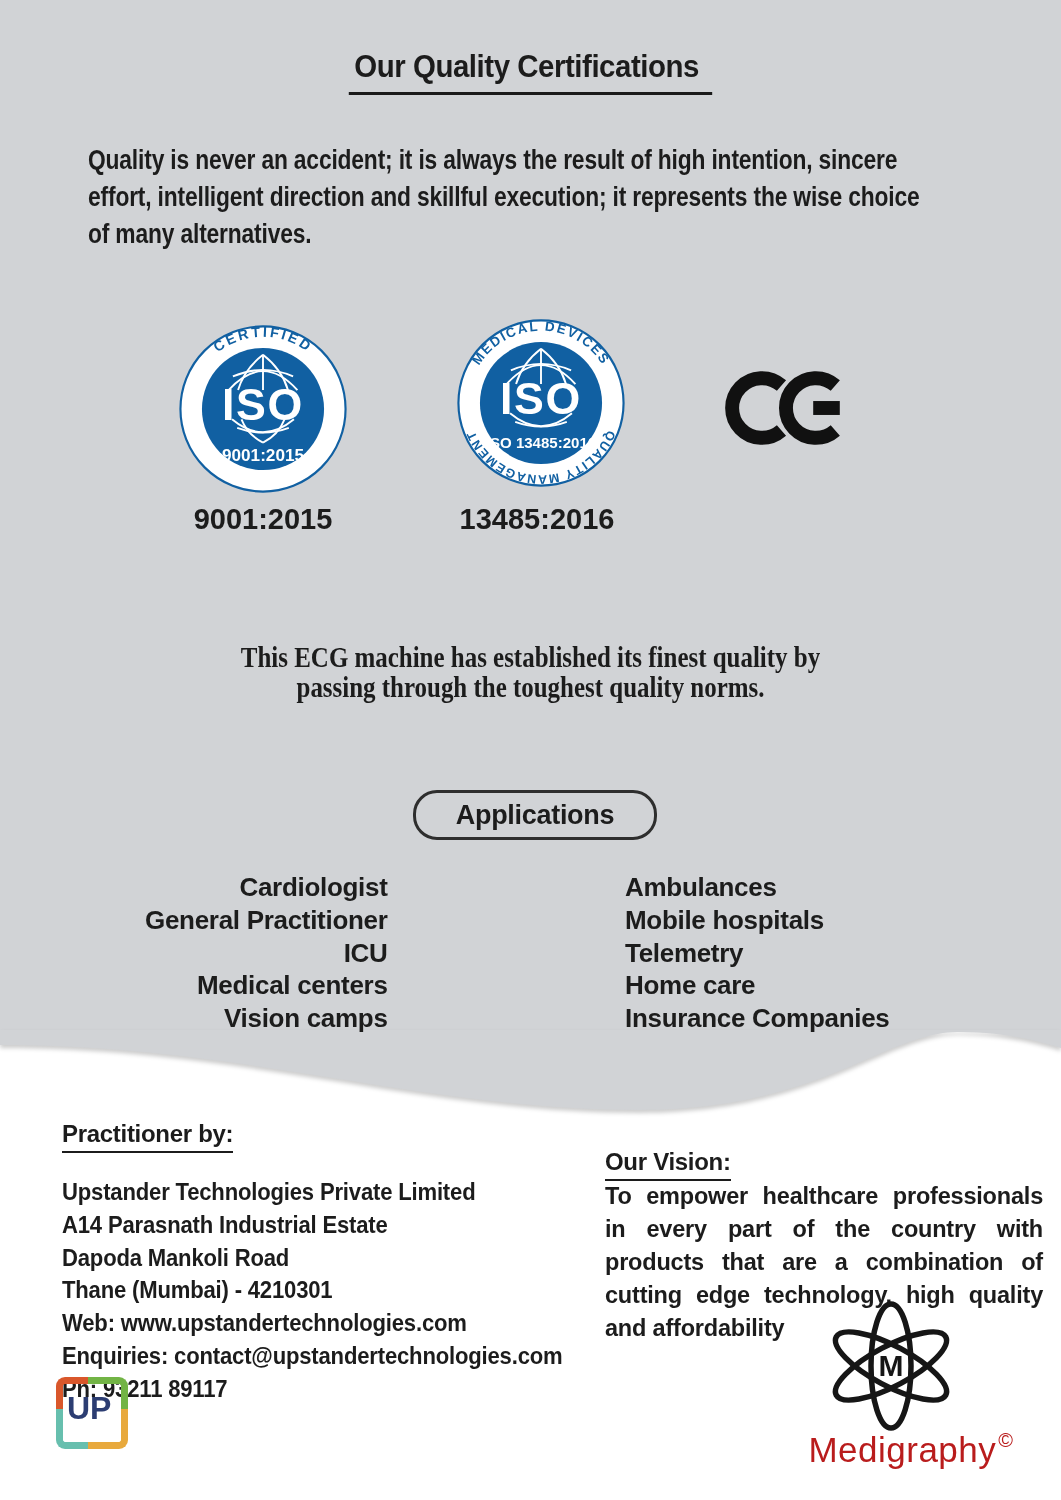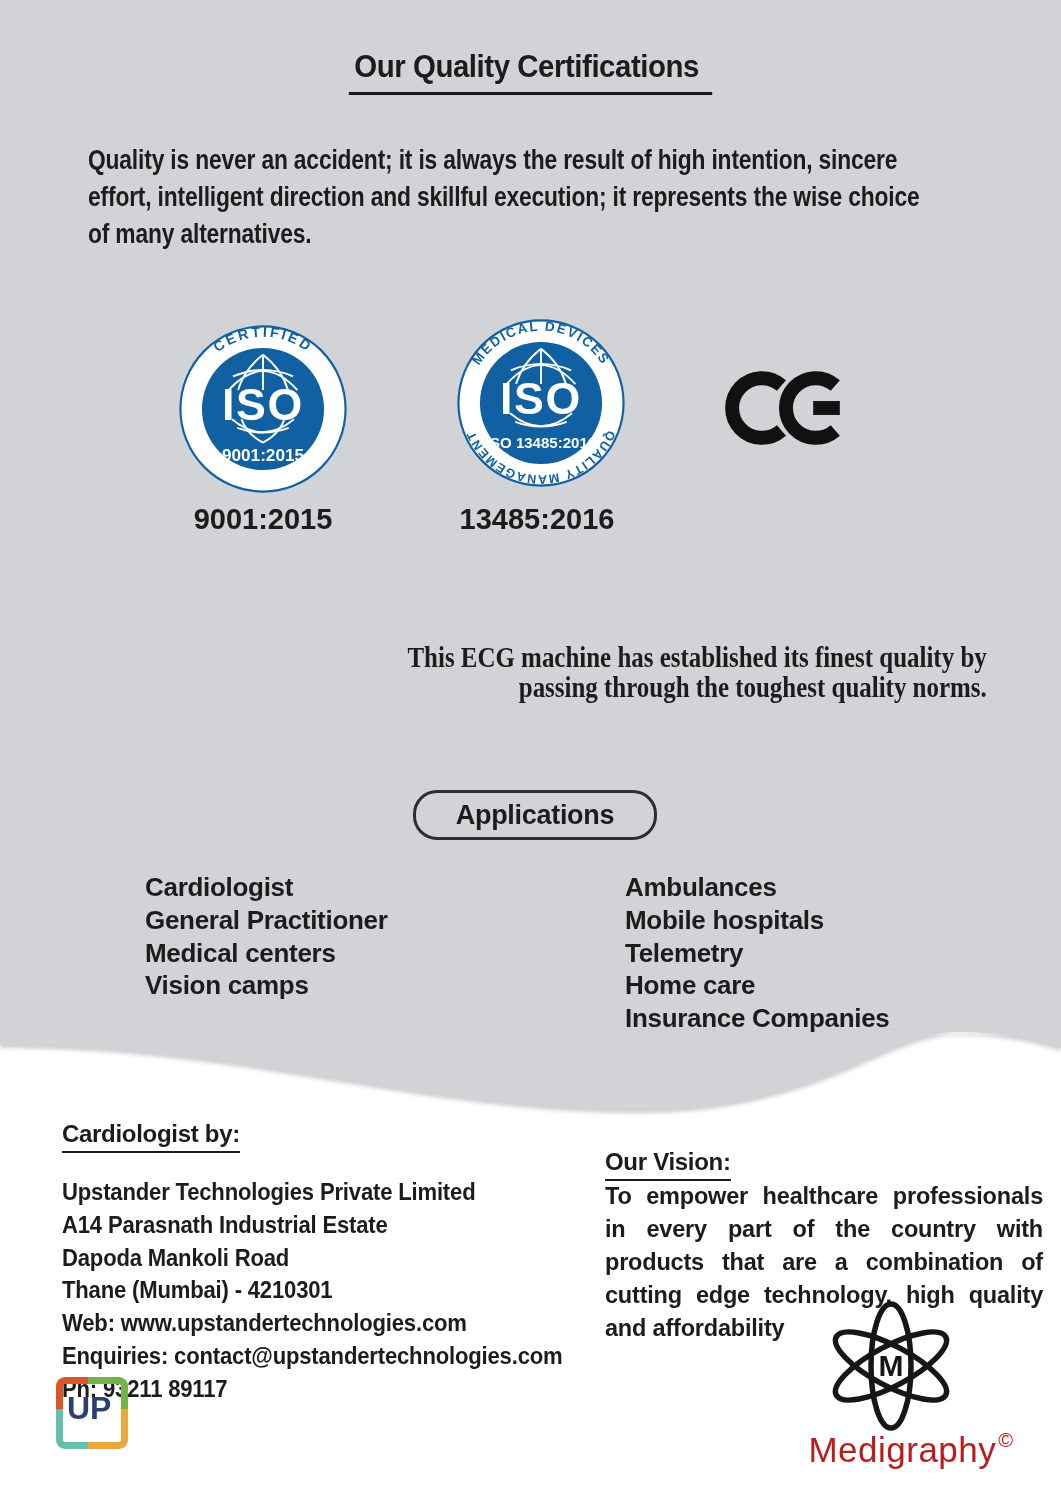--- a/index.html
+++ b/index.html
@@ -32,33 +32,33 @@
 
   
   .badge1{left:177px;top:323px;width:172px;height:172px;overflow:visible;}
   .badge2{left:455px;top:317px;width:172px;height:172px;overflow:visible;}
   .badge-caption{font-size:29px;font-weight:bold;text-align:center;letter-spacing:0;}
   .cap1{left:163px;top:503px;width:200px;}
   .cap2{left:437px;top:503px;width:200px;}
   .ce{left:722px;top:348px;width:152px;height:120px;}
 
   
-  .statement{left:0;top:642px;width:1061px;text-align:right;
+  .statement{left:0;top:642px;width:1061px;text-align:center;
     font-family:"Liberation Serif", serif;font-weight:bold;font-size:29px;line-height:30px;}
   .statement div{transform:scaleX(0.86);transform-origin:50% 50%;white-space:nowrap;}
 
   
   .app-pill{
     left:413px;top:790px;width:238px;height:44px;
     border:3.5px solid #2e2e2e;border-radius:24px;background:transparent;
     display:flex;align-items:center;justify-content:center;
     font-size:27px;font-weight:bold;letter-spacing:-0.3px;
   }
   .col{font-size:26px;font-weight:bold;line-height:32.8px;letter-spacing:-0.3px;}
-  .col-left{left:145px;top:871px;}
+  .col-left{left:145px;top:871px;text-align:right;}
   .col-right{left:625px;top:871px;}
 
   
   .sec-heading{
     font-size:24px;font-weight:bold;letter-spacing:-0.3px;
     border-bottom:2.5px solid #1c1c1c;display:inline-block;padding-bottom:3px;
   }
   .mfg-head{left:62px;top:1120px;}
   .vision-head{left:605px;top:1126px;margin-top:22px;}
   .address{left:62px;top:1176px;transform:scaleX(0.92);transform-origin:0 0;}
@@ -172,33 +172,34 @@
 <div class="abs statement">
   <div>This ECG machine has established its finest quality by</div>
   <div>passing through the toughest quality norms.</div>
 </div>
 
 <div class="abs app-pill">Applications</div>
 
 <div class="abs col col-left">
   <div>Cardiologist</div>
   <div>General Practitioner</div>
+  <div>ICU</div>
   <div>Medical centers</div>
   <div>Vision camps</div>
 </div>
 <div class="abs col col-right">
   <div>Ambulances</div>
   <div>Mobile hospitals</div>
   <div>Telemetry</div>
   <div>Home care</div>
   <div>Insurance Companies</div>
 </div>
 
 <div class="abs mfg-head">
-  <span class="sec-heading">Cardiologist by:</span>
+  <span class="sec-heading">Practitioner by:</span>
 </div>
 <div class="abs address">
   <div>Upstander Technologies Private Limited</div>
   <div>A14 Parasnath Industrial Estate</div>
   <div>Dapoda Mankoli Road</div>
   <div>Thane (Mumbai) - 4210301</div>
   <div>Web: www.upstandertechnologies.com</div>
   <div>Enquiries: contact@upstandertechnologies.com</div>
   <div>Ph: 93211 89117</div>
 </div>

